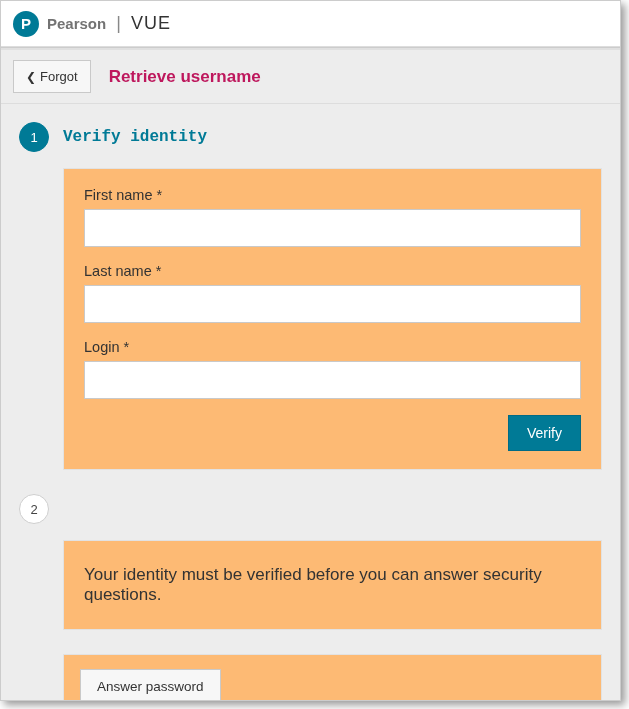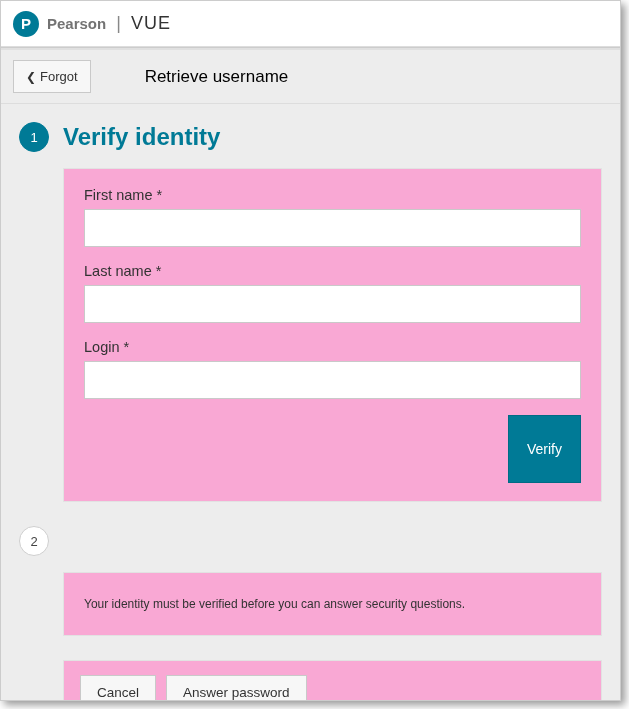--- a/index.html
+++ b/index.html
@@ -74,23 +74,22 @@
     font-size: 13px;
     padding: 8px 12px;
     display: flex;
     align-items: center;
     gap: 4px;
     cursor: pointer;
   }
   .btn-outline .chev { font-size: 12px; }
   .page-title {
     font-size: 17px;
-    font-weight: 400;
-    color: #000000;
-    margin-left: 36px;
+    font-weight: 700;
+    color: #be185d;
   }
   .content { padding: 18px 18px 0 18px; flex: 1; overflow: hidden; }
   .step-head {
     display: flex;
     align-items: center;
     gap: 14px;
     margin-bottom: 16px;
   }
   .step-num {
     width: 30px; height: 30px;
@@ -100,33 +99,34 @@
     border: 1px solid #cfcfcf;
     background: #fff;
     color: #444;
   }
   .step-num.active {
     background: #007a96;
     border-color: #007a96;
     color: #fff;
   }
   .step-title {
-    font-size: 24px;
+    font-size: 16px;
     color: #444;
     font-weight: 600;
+    font-family: Liberation Mono, monospace;
   }
   .step-title.active { color: #007a96; }
   .panel {
-    background: #f9a8d4;
+    background: #fdba74;
     border: 1px solid #e2e2e2;
     margin-left: 44px;
     padding: 18px 20px;
     margin-bottom: 24px;
   }
-  .panel.note { padding: 24px 20px; text-align: left; color: #333; font-size: 12px; }
+  .panel.note { padding: 24px 20px; text-align: left; color: #333; font-size: 17px; }
   .panel.actions { padding: 14px 16px; display: flex; gap: 10px; }
   .field { margin-bottom: 16px; }
   .field label {
     display: block;
     font-size: 14.5px;
     color: #333;
     margin-bottom: 6px;
   }
   .field input {
     width: 100%;
@@ -135,21 +135,21 @@
     padding: 0 8px;
     font-size: 14px;
     background: #fff;
   }
   .verify-row { display: flex; justify-content: flex-end; margin-top: 8px; }
   .btn-primary {
     background: #007a96;
     color: #fff;
     border: 1px solid #006b85;
     font-size: 14px;
-    padding: 25px 18px;
+    padding: 9px 18px;
     cursor: pointer;
   }
   .btn-secondary {
     background: #f7f7f7;
     border: 1px solid #c9c9c9;
     color: #333;
     font-size: 13.5px;
     padding: 9px 16px;
     cursor: pointer;
   }
@@ -202,18 +202,17 @@
 
     <div class="step-head">
       <div class="step-num">2</div>
     </div>
 
     <div class="panel note">
       <span>Your identity must be verified before you can answer security questions.</span>
     </div>
 
     <div class="panel actions">
-      <button class="btn-secondary">Cancel</button>
       <button class="btn-secondary">Answer password</button>
     </div>
 
   </div>
 </div>
 
 </body></html>

